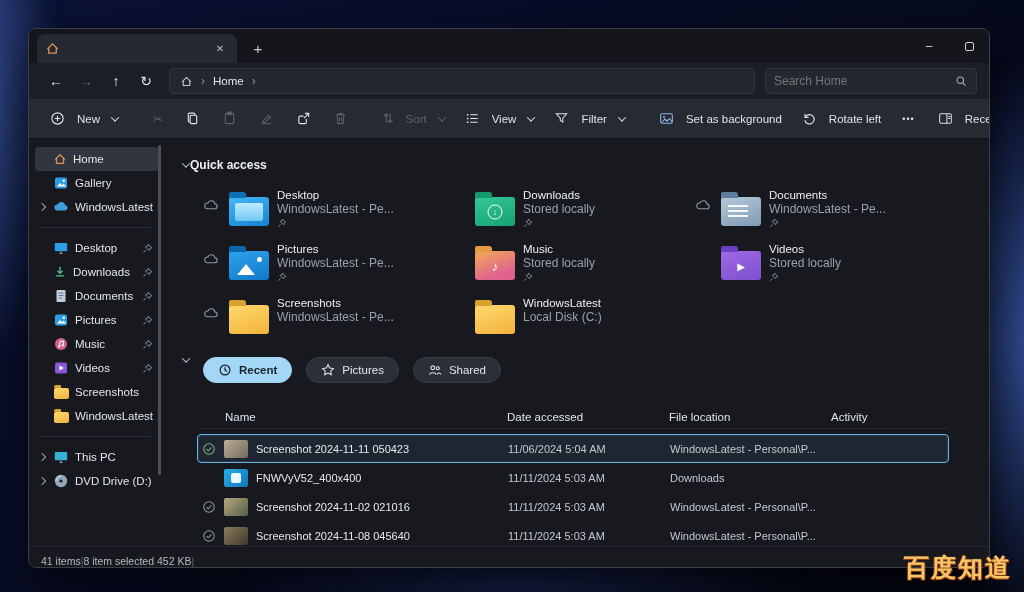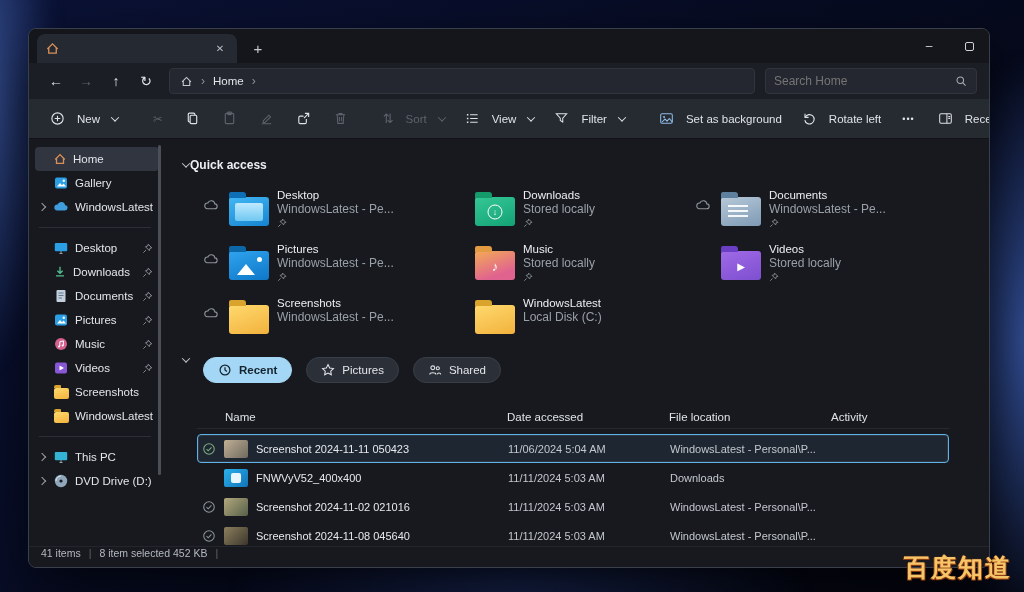--- a/index.html
+++ b/index.html
@@ -148,21 +148,21 @@
   .th2 { background:linear-gradient(135deg,#2bb1ea,#1173b9); }
   .th2::after { content:""; position:absolute; left:7px; top:4px; width:10px; height:10px;
     background:#e9f6fd; border-radius:2px; }
   .th3 { background:linear-gradient(135deg,#b4a87d,#55604a); }
   .th4 { background:linear-gradient(135deg,#8d7f5e,#3c372c); }
   .rname { font-size:11px; color:#e6e8ec; white-space:nowrap; overflow:hidden; }
   .rdate,.rloc { font-size:11px; color:#c3c7cd; padding-left:28px; white-space:nowrap; }
 
   
   .statusbar { height:21px; background:#17191f; border-top:1px solid #23262d;
-    display:flex; align-items:flex-start; gap:8px; padding:0 12px; font-size:10.5px; color:#b4b8bf; flex:0 0 auto; }
+    display:flex; align-items:flex-end; padding:0 12px; font-size:10.5px; color:#b4b8bf; flex:0 0 auto; }
   .sdiv { color:#5d636c; }
 
   .watermark { position:absolute; right:12px; bottom:8px; font-size:25px; font-weight:bold;
     letter-spacing:2px; color:#f5c56a; text-shadow:0 0 1px #c4611d, 1px 1px 0 #8a3c10, -1px 1px 0 #8a3c10;font-family:Liberation Mono, monospace; }
 </style>
 </head>
 <body>
 
 <div class="desktop">
   <div class="bloom left"></div>

